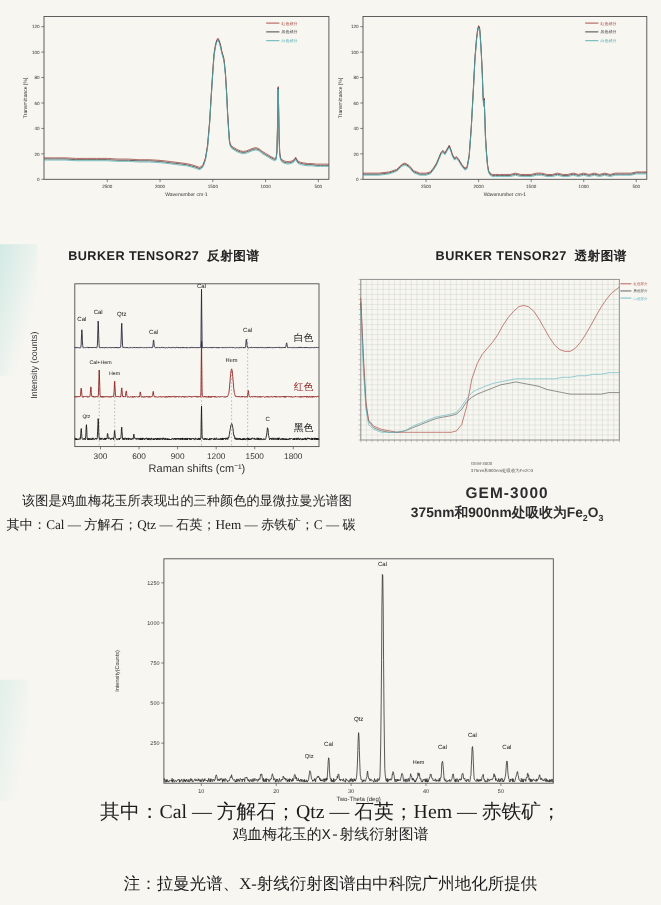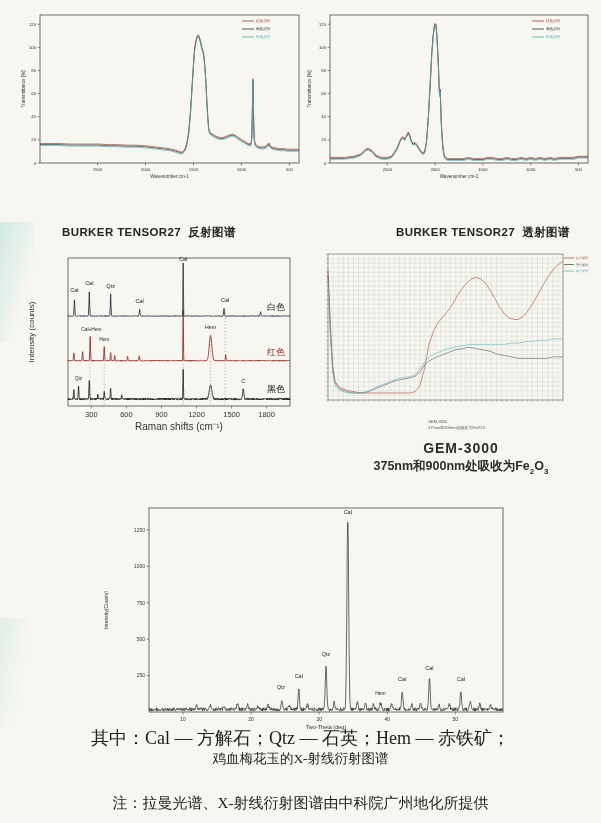--- a/index.html
+++ b/index.html
@@ -13,21 +13,21 @@
     letter-spacing:.4px;white-space:pre;margin-top:17px;}
   .kai{font-family:"Liberation Serif",serif;color:#1c1c1c;}
   .raman-note{position:absolute;left:6px;top:444px;width:320px;font-size:12px;line-height:22px;}
   .raman-note .l1{padding-left:14px;}
   .gem-small{position:absolute;left:428px;top:419px;font-size:4px;line-height:6px;color:#5a5a55;}
   .gem-caption{position:absolute;left:330px;top:440px;width:262px;text-align:center;color:#2c2c2c;}
   .gem-caption .t1{font-size:14px;font-weight:bold;letter-spacing:1px;}
   .gem-caption .t2{font-size:12.5px;font-weight:bold;margin-top:2px;}
   .gem-caption sub{font-size:8px;}
   .xrd-cap{position:absolute;left:0;width:601px;text-align:center;}
-  .cap1{top:750px;font-size:13.5px;}
+  .cap1{top:750px;font-size:13.5px;font-family:Liberation Mono, monospace;}
   .cap2{top:726px;font-size:18px;}
   .cap3{top:794px;font-size:15px;}
   .artifact{position:absolute;pointer-events:none;}
   .art1{left:0;top:222px;width:34px;height:120px;
     background:linear-gradient(105deg,rgba(140,210,205,.35),rgba(140,210,205,0) 70%);}
   .art2{left:0;top:618px;width:26px;height:110px;
     background:linear-gradient(100deg,rgba(150,215,205,.22),rgba(150,215,205,0) 75%);}
 </style>
 </head>
 <body>
@@ -329,20 +329,24 @@
       <text x="264" y="17.9" font-size="3.2" fill="#555555">黑色部分</text>
       <line x1="252" y1="23" x2="262" y2="23" stroke="#62b7c2" stroke-width="0.8"></line>
       <text x="264" y="24.4" font-size="3.2" fill="#62b7c2">白色部分</text>
     </svg>
 
   <div class="gem-small">
     <div>GEM-3000</div>
     <div>375nm和900nm处吸收为Fe2O3</div>
   </div>
 
+  <div class="raman-note kai">
+    <div class="l1">该图是鸡血梅花玉所表现出的三种颜色的显微拉曼光谱图</div>
+    <div class="l2">其中：Cal — 方解石；Qtz — 石英；Hem — 赤铁矿；C — 碳</div>
+  </div>
 
   <div class="gem-caption">
     <div class="t1">GEM-3000</div>
     <div class="t2"><span>375nm和900nm处吸收为Fe</span><sub>2</sub><span>O</span><sub>3</sub></div>
   </div>
 
   <svg class="chart" style="left:103px;top:498px;" width="410" height="248" viewBox="0 0 410 248">
       <rect x="46" y="10" width="354" height="204" fill="none" stroke="#4a4a4a" stroke-width="0.8"></rect>
       <line x1="80.03846153846155" y1="214" x2="80.03846153846155" y2="216.5" stroke="#444" stroke-width="0.6"></line>
       <text x="80.03846153846155" y="222.5" font-size="5" fill="#333" text-anchor="middle">10</text>

